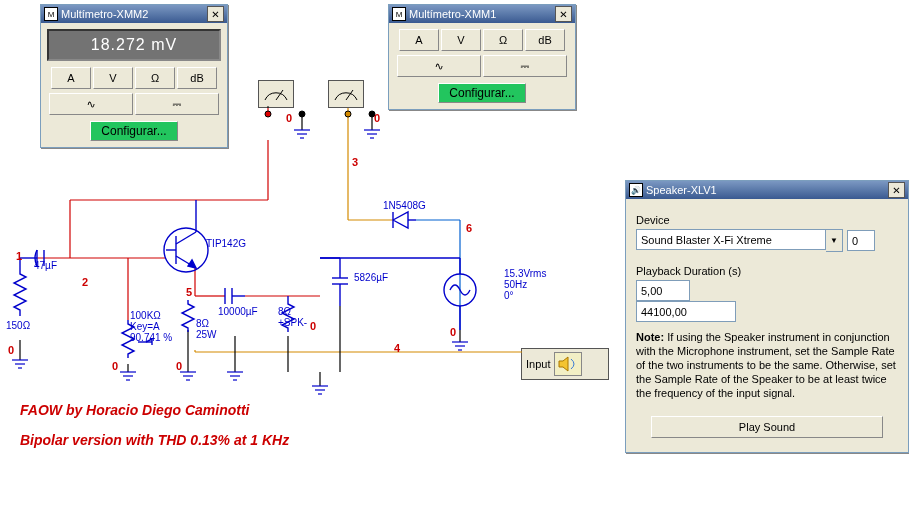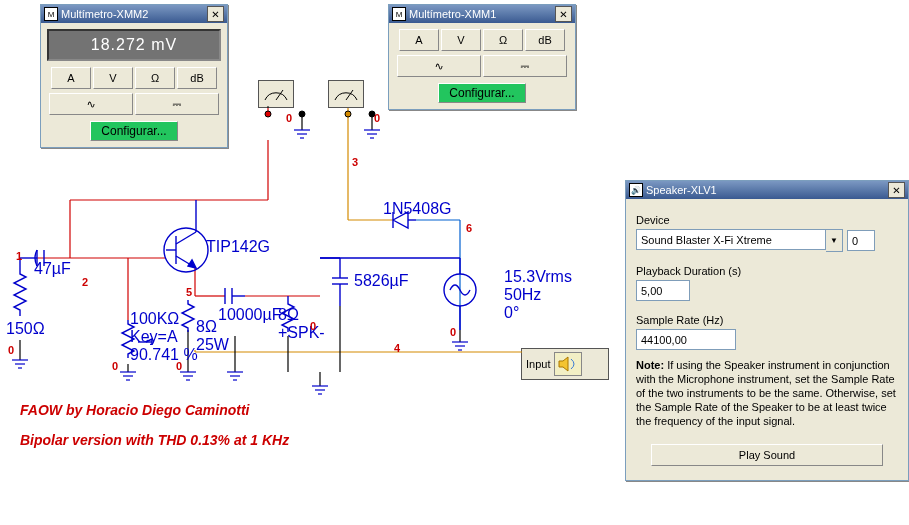--- a/index.html
+++ b/index.html
@@ -71,21 +71,21 @@
     width:16px;height:21px;background:#ece9d8;border:1px solid #7f9db9;border-left:none;
     display:flex;align-items:center;justify-content:center;font-size:8px;
   }
   .playbtn{
     display:block;margin:16px auto 6px;border:1px solid #888;border-top-color:#fff;border-left-color:#fff;
     background:#ece9d8;padding:3px 0;width:230px;text-align:center;font-size:11px;
   }
   .note{margin-top:8px;}
   .bold{font-weight:bold;}
   
-  .slabel{position:absolute;font-family:Arial;font-size:16px;white-space:pre;}
+  .slabel{position:absolute;font-family:Arial;font-size:10px;white-space:pre;}
   .sblue{color:#0000cc;}
   .sred-b{color:#cc0000;font-weight:bold;font-style:italic;}
   .node{color:#cc0000;font-weight:bold;font-size:11px;}
   svg.schem{position:absolute;left:0;top:0;}
   .probebox{
     position:absolute;width:34px;height:26px;background:#ece9d8;border:1px solid #555;
     display:flex;align-items:center;justify-content:center;
   }
   .probebox svg{overflow:visible;}
   .inputbox{
@@ -163,21 +163,20 @@
     <div class="lbl">Device</div>
     <div class="devrow">
       <div class="combo">
         <div class="field" style="width:180px;">Sound Blaster X-Fi Xtreme</div>
         <div class="arrow">▼</div>
       </div>
       <div class="field field-sm" style="width:18px;">0</div>
     </div>
     <div class="lbl" style="margin-top:12px;">Playback Duration (s)</div>
     <div class="field field-sm">5,00</div>
-    <div class="lbl" style="margin-top:12px;">Sample Rate (Hz)</div>
     <div class="field" style="width:90px;">44100,00</div>
     <div class="note">
       <span class="bold">Note:</span><span> If using the Speaker instrument in conjunction with the Microphone instrument, set the Sample Rate of the two instruments to be the same. Otherwise, set the Sample Rate of the Speaker to be at least twice the frequency of the input signal.</span>
     </div>
     <div class="playbtn">Play Sound</div>
   </div>
 </div>
 
 <div class="probebox" style="left:258px;top:80px;">
   <svg width="30" height="20">

